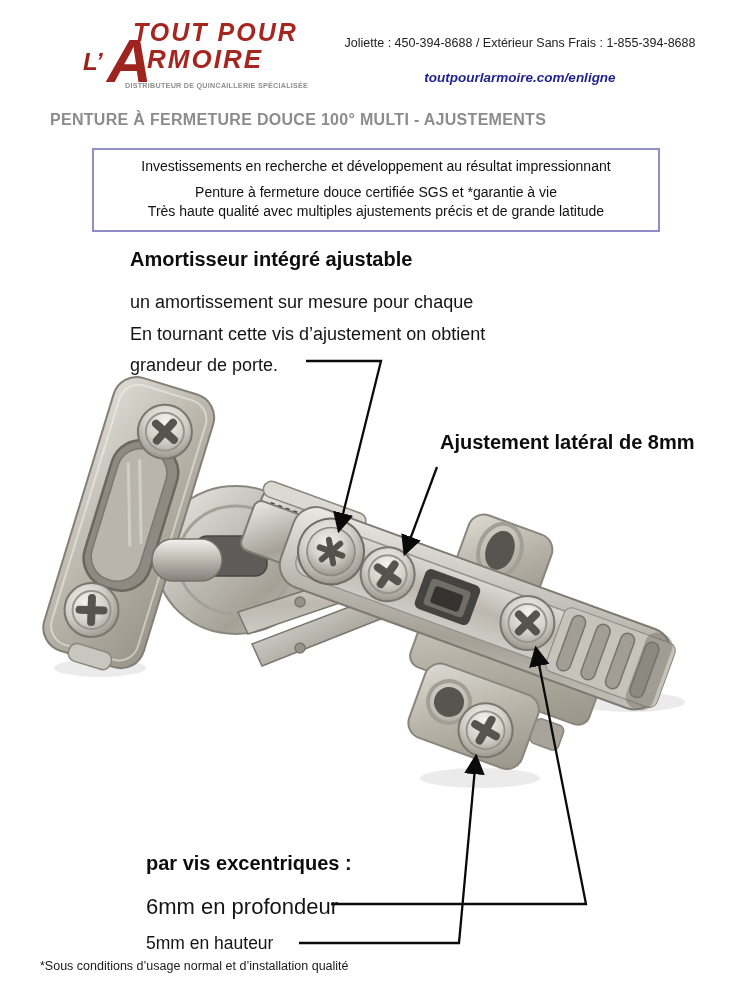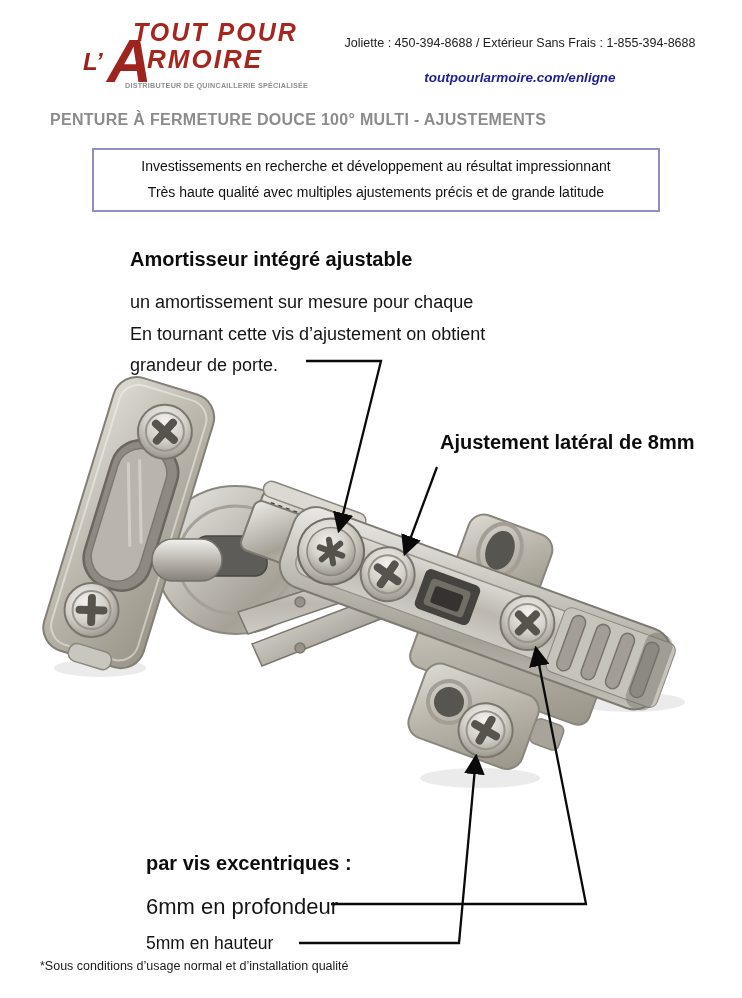--- a/index.html
+++ b/index.html
@@ -206,20 +206,21 @@
     <div class="abs logo-tagline">DISTRIBUTEUR DE QUINCAILLERIE SPÉCIALISÉE</div>
   </div>
 
   <div class="abs contact">Joliette : 450-394-8688  / Extérieur Sans Frais : 1-855-394-8688</div>
   <div class="abs website">toutpourlarmoire.com/enligne</div>
 
   <div class="abs doc-title">PENTURE À FERMETURE DOUCE 100° MULTI - AJUSTEMENTS</div>
 
   <div class="abs info-box">
     <div class="info-line first">Investissements en recherche et développement au résultat impressionnant</div>
+    <div class="info-line">Penture à fermeture douce certifiée SGS et *garantie à vie</div>
     <div class="info-line">Très haute qualité avec multiples ajustements précis et de grande latitude</div>
   </div>
 
   <div class="abs sec-heading damper-heading">Amortisseur intégré ajustable</div>
   <div class="abs damper-body">
     <div>un amortissement sur mesure pour chaque</div>
     <div>En tournant cette vis d’ajustement on obtient</div>
     <div>grandeur de porte.</div>
   </div>
 

